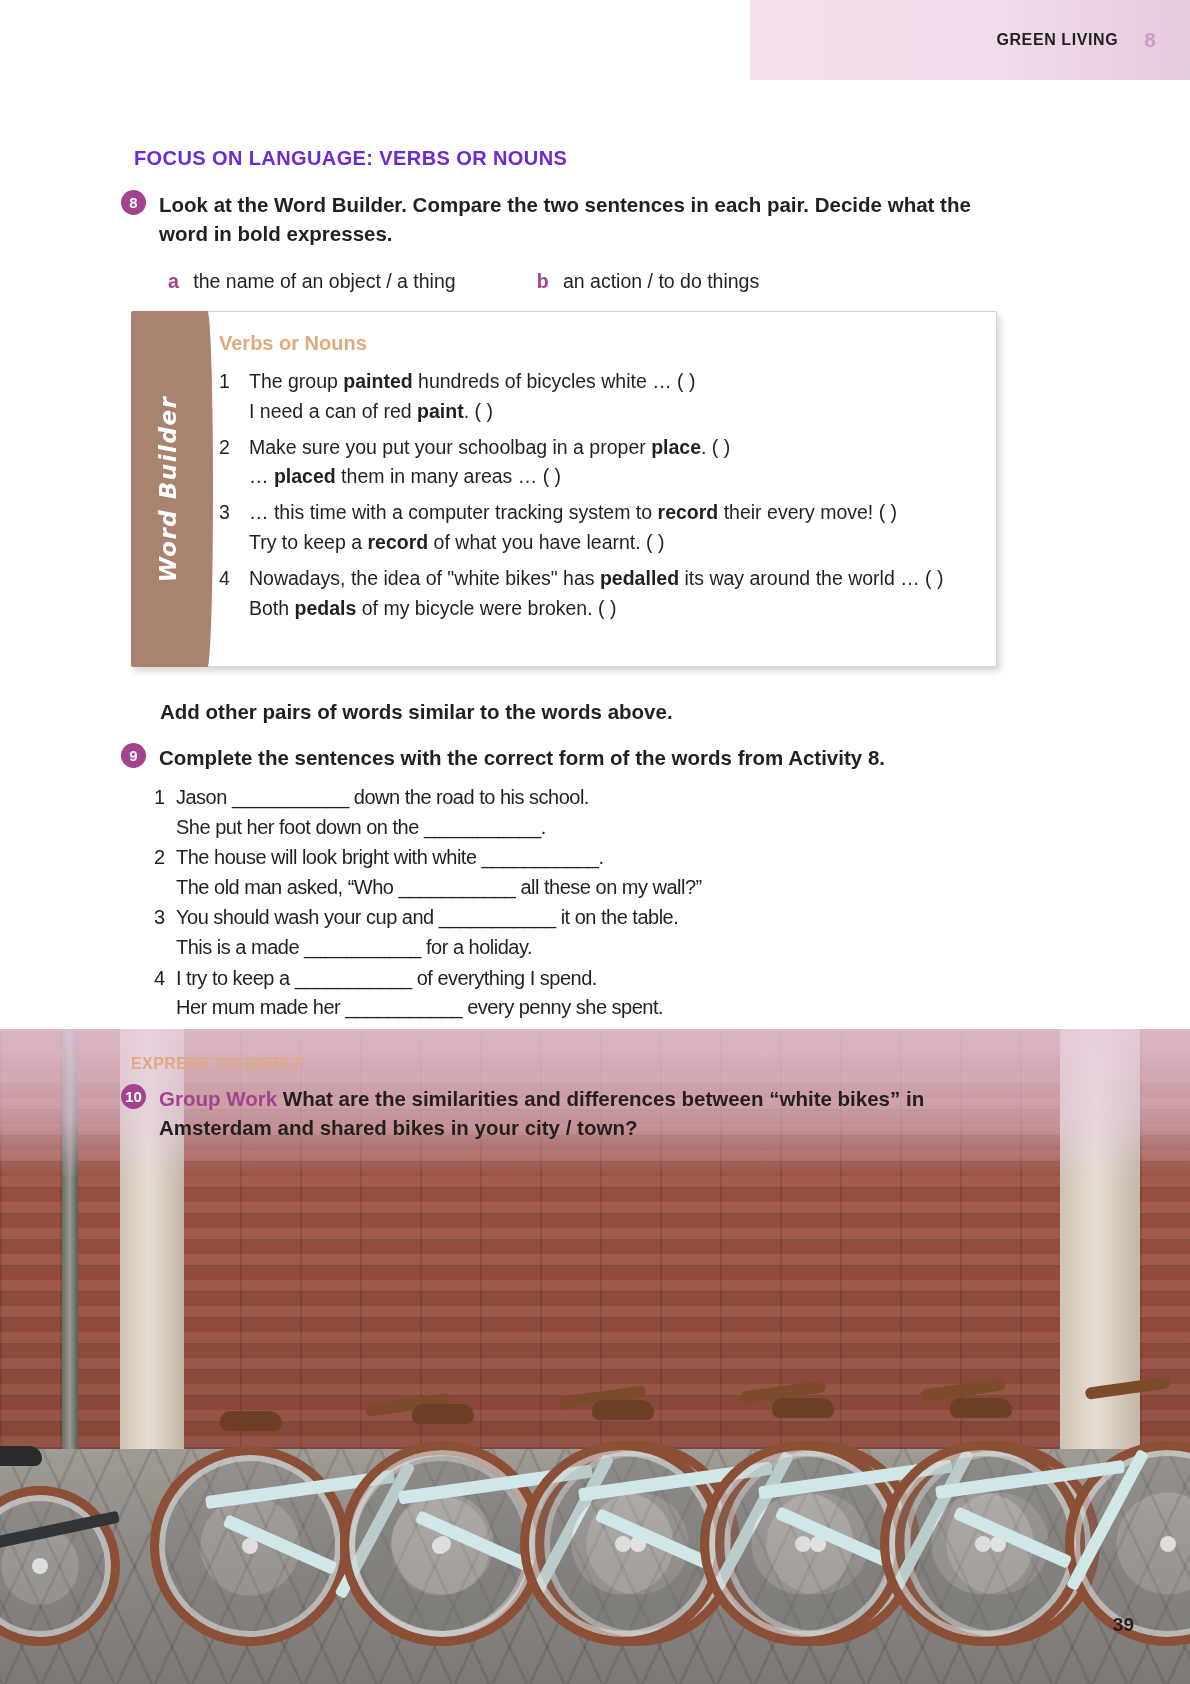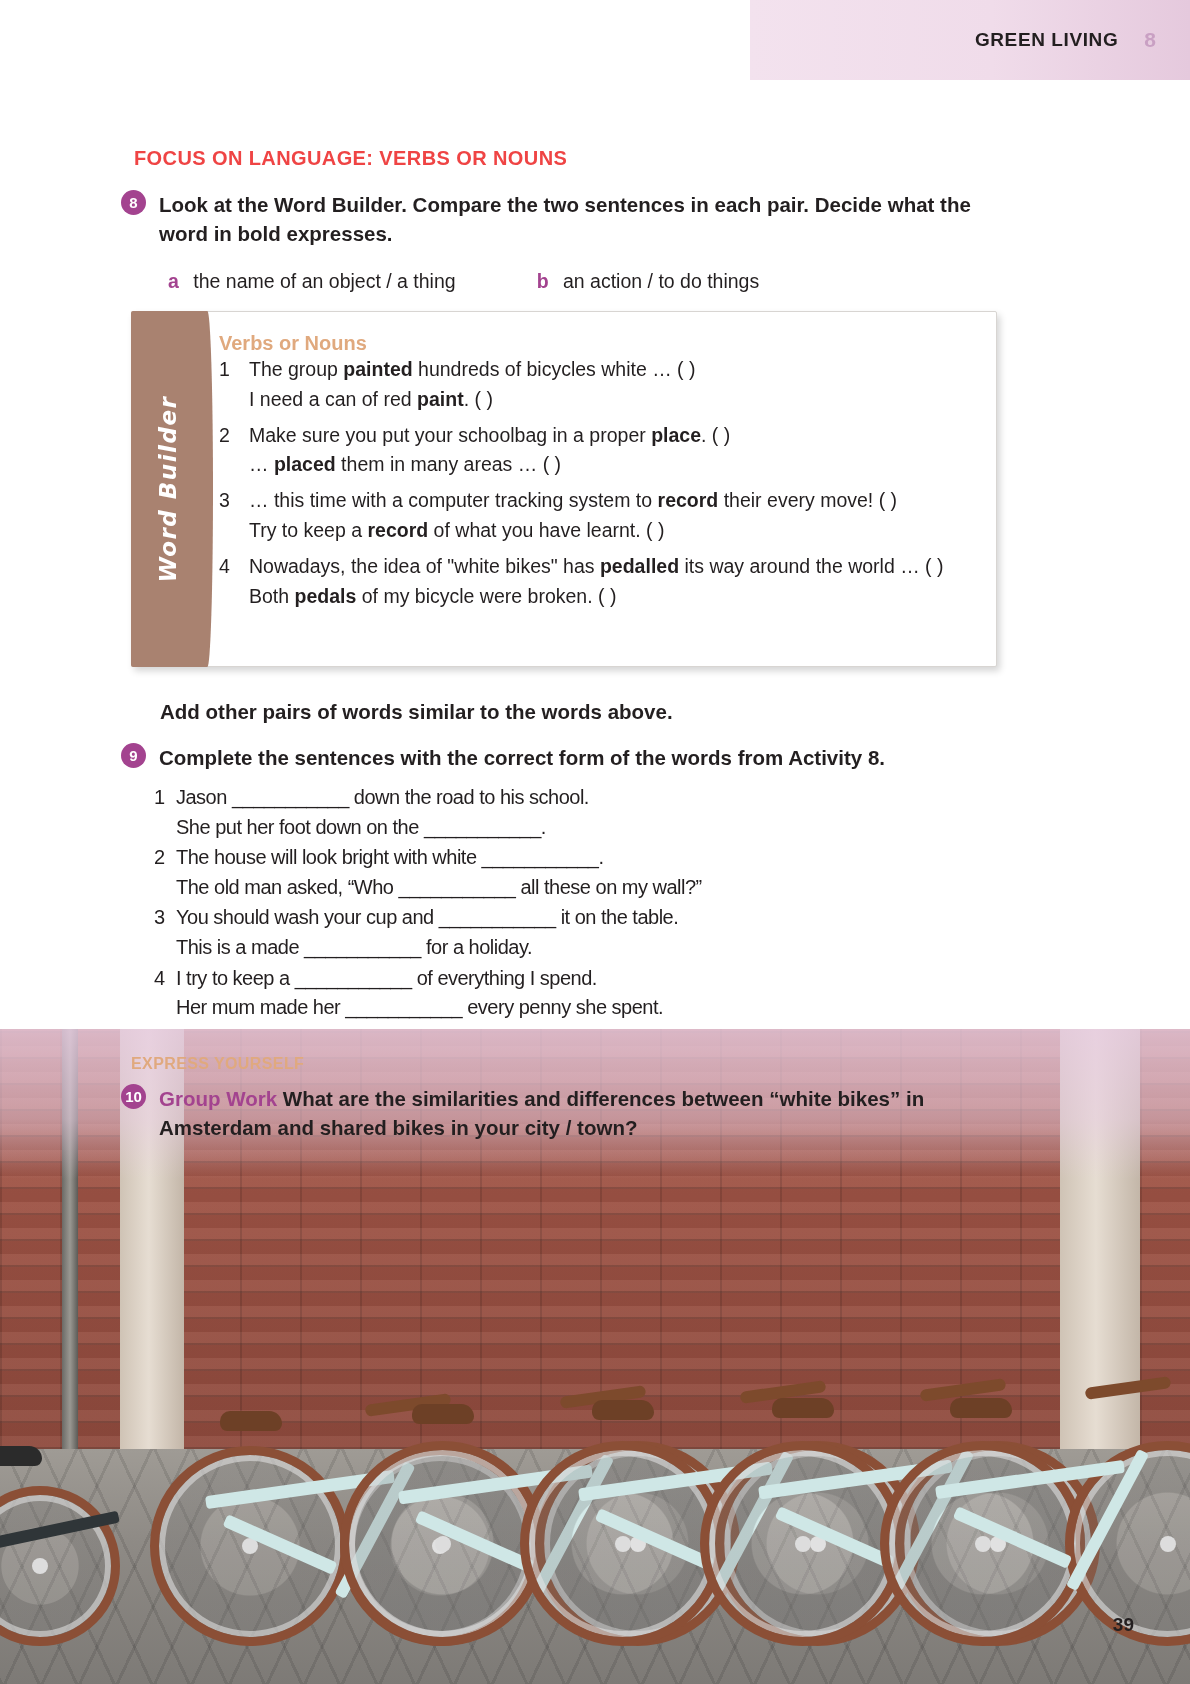--- a/index.html
+++ b/index.html
@@ -20,21 +20,21 @@
     position: absolute;
     top: 0; right: 0;
     width: 440px; height: 80px;
     background: linear-gradient(90deg, #f3e2ee 0%, #f0dcea 55%, #e5c9dd 100%);
     display: flex;
     align-items: center;
     justify-content: flex-end;
     padding-right: 34px;
   }
   .header-banner .unit-title {
-    font-size: 19px;
+    font-size: 16px;
     font-weight: bold;
     letter-spacing: 0.6px;
     color: #231f20;
   }
   .header-banner .unit-number {
     font-size: 21px;
     font-weight: bold;
     color: #c9a0c3;
     margin-left: 26px;
   }
@@ -45,21 +45,21 @@
     top: 0; left: 0;
     width: 1190px; height: 1684px;
   }
 
   .section-heading {
     position: absolute;
     left: 134px;
     font-size: 20px;
     font-weight: bold;
     letter-spacing: 0.4px;
-    color: #ef4444;
+    color: #6d28d9;
   }
   #focus-heading { top: 147px; }
 
   .exercise-num {
     display: inline-flex;
     align-items: center;
     justify-content: center;
     width: 25px; height: 25px;
     border-radius: 50%;
     background: #a3438f;
@@ -140,20 +140,21 @@
   }
   .wb-body {
     position: absolute;
     top: 0; left: 88px; right: 16px; bottom: 0;
     padding-top: 21px;
   }
   .wb-title {
     font-size: 20px;
     font-weight: bold;
     color: #e0a97e;
+    margin-bottom: 12px;
   }
   .wb-item {
     display: flex;
     margin-bottom: 6px;
     font-size: 19.5px;
     line-height: 1.53;
   }
   .wb-item .num {
     width: 30px;
     flex: 0 0 30px;

